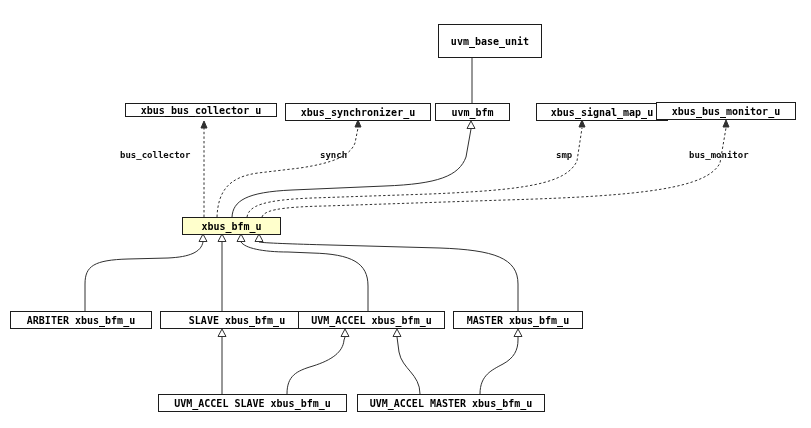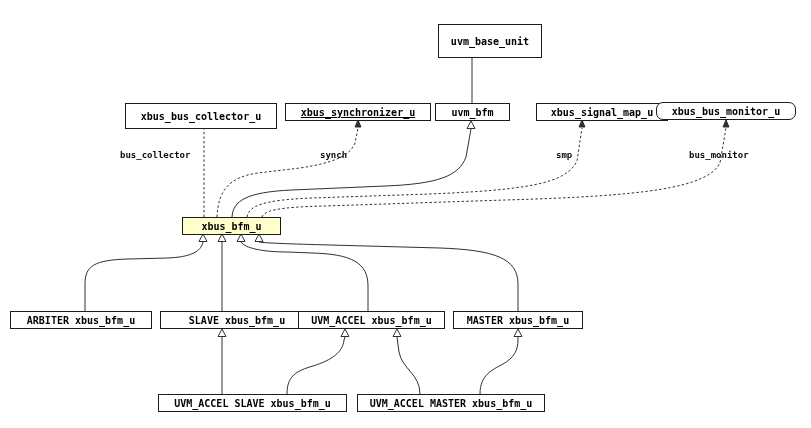--- a/index.html
+++ b/index.html
@@ -119,29 +119,29 @@
     </g>
 
     <g>
       <path class="link" d="M480,394 C480,375 492,370 503,364 C514,358 518,350 518,340 L518,337"></path>
       <path class="arrow-hollow" d="M518,329 L514,336.5 L522,336.5 Z"></path>
     </g>
   </svg>
 
   <div class="node" style="left:422px;top:24px;width:104px;height:34px;margin-left:16px;">uvm_base_unit</div>
 
-  <div class="node" style="left:125px;top:103px;width:152px;height:26px;">xbus_bus_collector_u</div>
+  <div class="node" style="left:125px;top:103px;width:152px;height:14px;">xbus_bus_collector_u</div>
 
-  <div class="node" style="left:285px;top:103px;width:146px;height:18px;text-decoration:underline;">xbus_synchronizer_u</div>
+  <div class="node" style="left:285px;top:103px;width:146px;height:18px;">xbus_synchronizer_u</div>
 
   <div class="node" style="left:435px;top:103px;width:75px;height:18px;">uvm_bfm</div>
 
   <div class="node" style="left:516px;top:103px;width:132px;height:18px;margin-left:20px;">xbus_signal_map_u</div>
 
-  <div class="node" style="left:656px;top:102px;width:140px;height:18px;border-radius:7px;">xbus_bus_monitor_u</div>
+  <div class="node" style="left:656px;top:102px;width:140px;height:18px;">xbus_bus_monitor_u</div>
 
   <div class="node hl" style="left: 182px; top: 217px; width: 99px; height: 18px; background: rgb(255, 255, 204);">xbus_bfm_u</div>
 
   <div class="node" style="left:10px;top:311px;width:142px;height:18px;">ARBITER xbus_bfm_u</div>
 
   <div class="node" style="left:160px;top:311px;width:154px;height:18px;">SLAVE xbus_bfm_u</div>
 
   <div class="node" style="left:298px;top:311px;width:147px;height:18px;">UVM_ACCEL xbus_bfm_u</div>
 
   <div class="node" style="left:453px;top:311px;width:130px;height:18px;">MASTER xbus_bfm_u</div>

